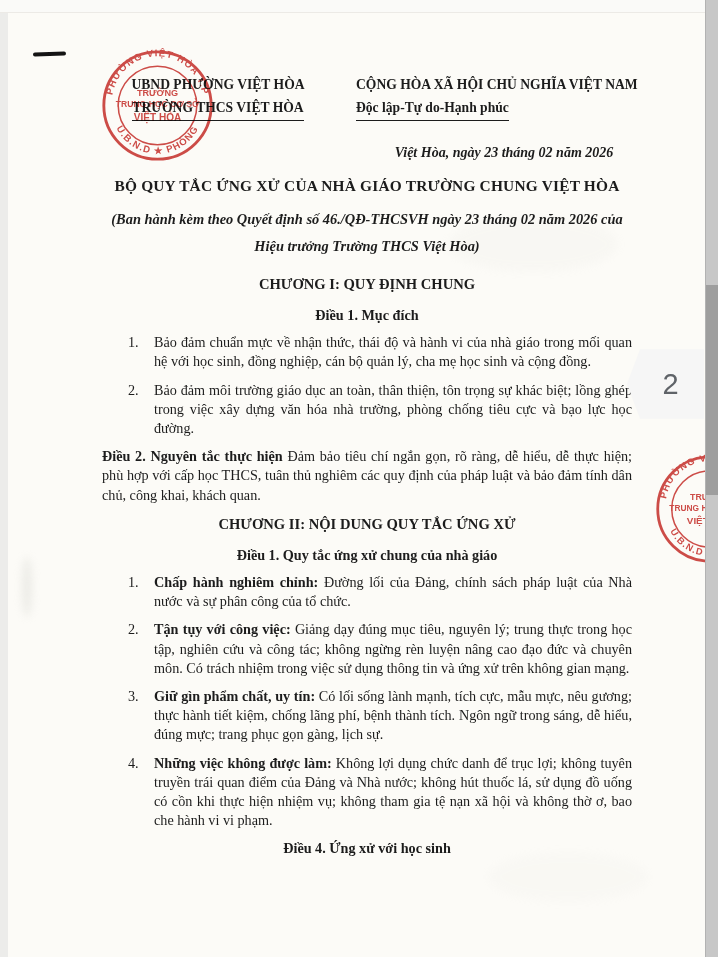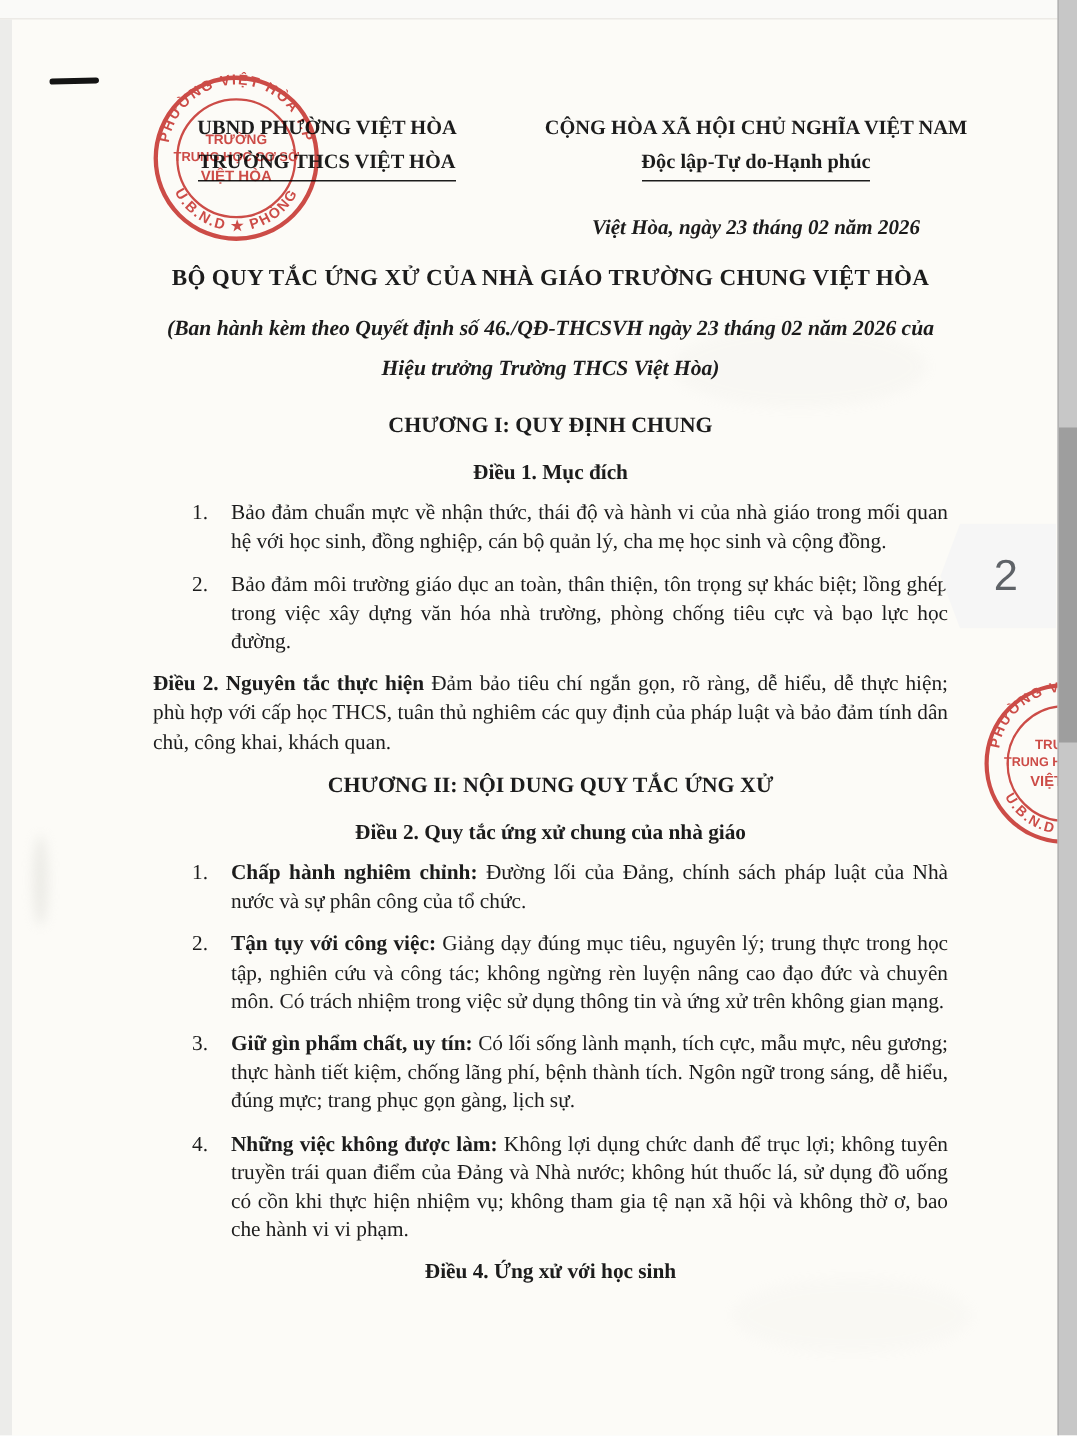--- a/index.html
+++ b/index.html
@@ -31,21 +31,21 @@
   b{font-weight:bold;}
 
   .header-left{
     position:absolute;left:103px;top:61px;width:214px;text-align:center;
     font-weight:bold;font-size:13.6px;line-height:23px;
   }
   .header-left .u, .header-right .u{
     display:inline-block;border-bottom:1.4px solid #1c1c1c;padding-bottom:1px;
   }
   .header-right{
-    position:absolute;left:348px;top:61px;width:296px;text-align:center;
+    position:absolute;left:348px;top:61px;width:296px;
     font-weight:bold;font-size:13.6px;line-height:23px;
   }
   .dateline{
     position:absolute;left:348px;top:133px;width:296px;text-align:center;
     font-weight:bold;font-style:italic;font-size:14px;
   }
   .doc-title{
     position:absolute;left:90px;top:165px;width:538px;text-align:center;
     font-weight:bold;font-size:15.4px;letter-spacing:.2px;
   }
@@ -143,21 +143,21 @@
       <div class="li">
         <span class="num">2.</span>
         <span class="litext">Bảo đảm môi trường giáo dục an toàn, thân thiện, tôn trọng sự khác biệt; lồng ghép trong việc xây dựng văn hóa nhà trường, phòng chống tiêu cực và bạo lực học đường.</span>
       </div>
 
       <div class="art-para"><b>Điều 2. Nguyên tắc thực hiện </b><span>Đảm bảo tiêu chí ngắn gọn, rõ ràng, dễ hiểu, dễ thực hiện; phù hợp với cấp học THCS, tuân thủ nghiêm các quy định của pháp luật và bảo đảm tính dân chủ, công khai, khách quan.</span></div>
 
       <div class="gap6"></div>
       <div class="chap">CHƯƠNG II: NỘI DUNG QUY TẮC ỨNG XỬ</div>
 
-      <div class="art">Điều 2. Quy tắc ứng xử chung của nhà giáo</div>
+      <div class="art">Điều 1. Quy tắc ứng xử chung của nhà giáo</div>
 
       <div class="li">
         <span class="num">1.</span>
         <span class="litext"><b>Chấp hành nghiêm chỉnh: </b><span>Đường lối của Đảng, chính sách pháp luật của Nhà nước và sự phân công của tổ chức.</span></span>
       </div>
       <div class="li">
         <span class="num">2.</span>
         <span class="litext"><b>Tận tụy với công việc: </b><span>Giảng dạy đúng mục tiêu, nguyên lý; trung thực trong học tập, nghiên cứu và công tác; không ngừng rèn luyện nâng cao đạo đức và chuyên môn. Có trách nhiệm trong việc sử dụng thông tin và ứng xử trên không gian mạng.</span></span>
       </div>
       <div class="li">

